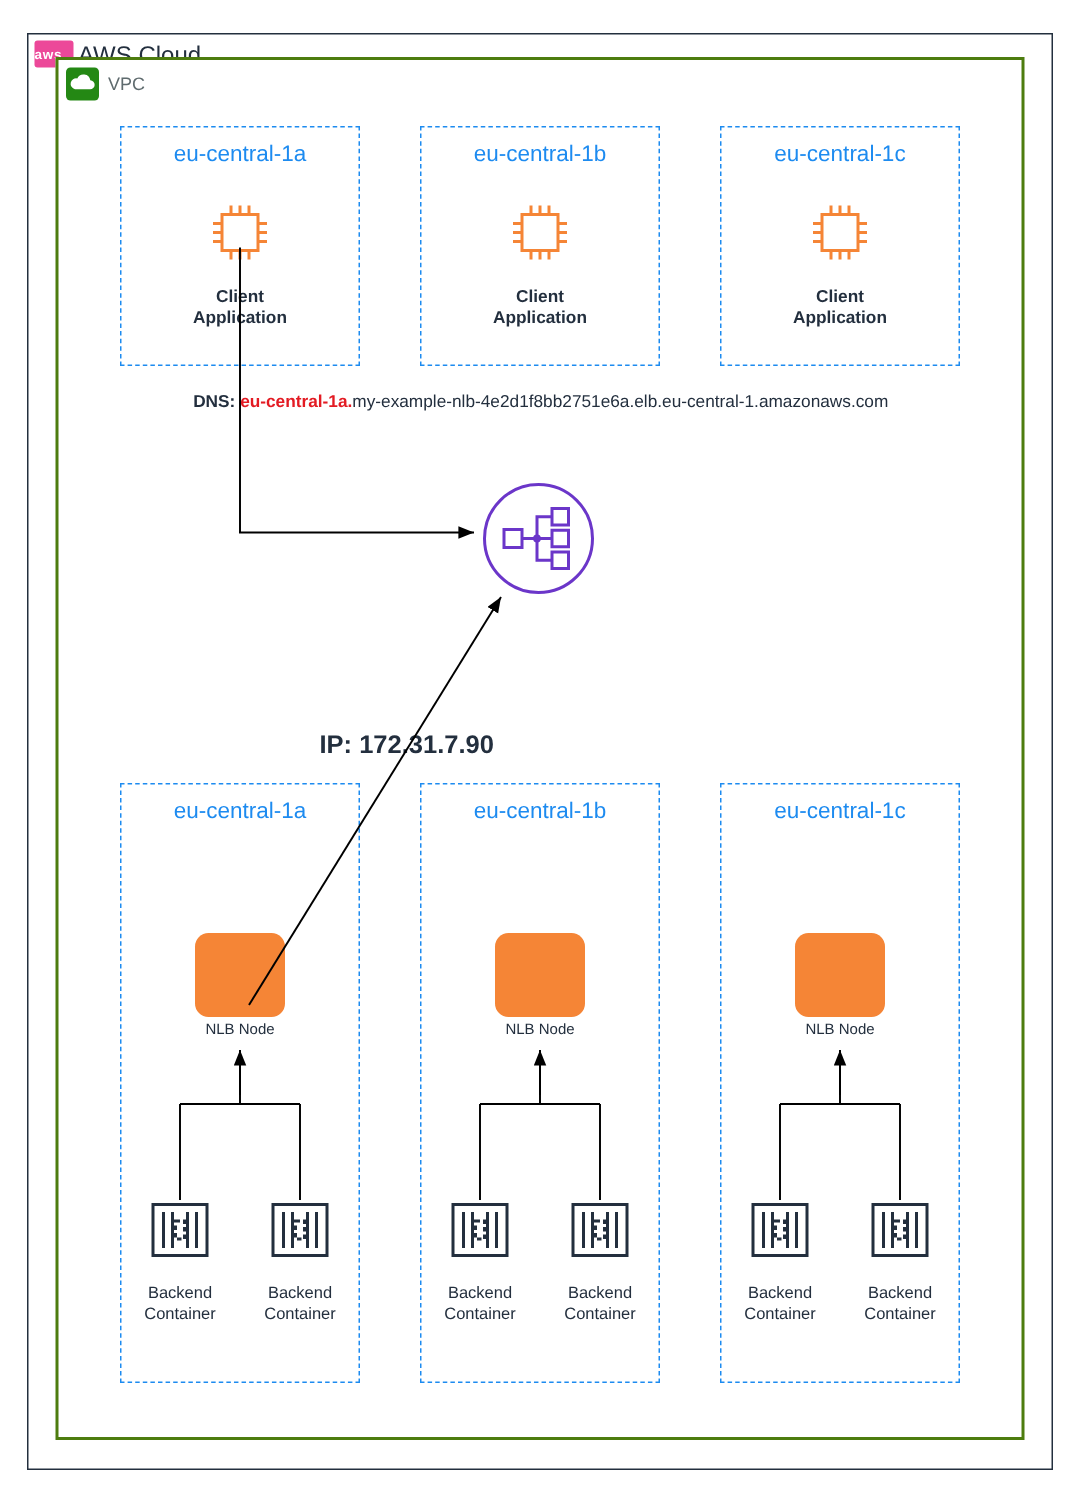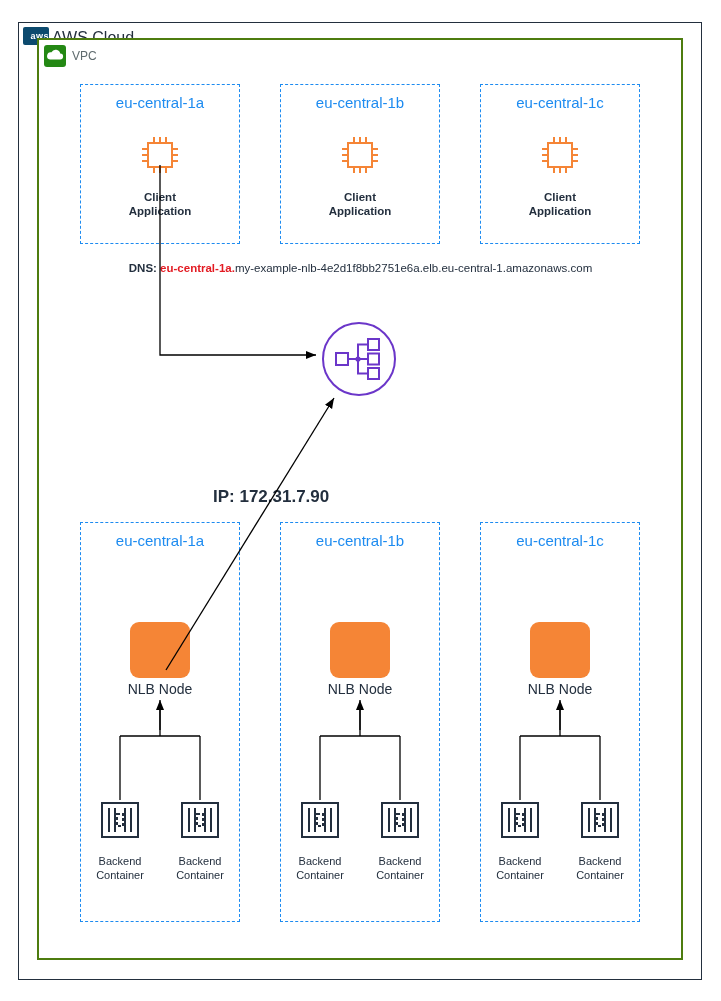--- a/index.html
+++ b/index.html
@@ -28,26 +28,26 @@
     border: 1px solid #232f3e;
     background: #ffffff;
     box-sizing: border-box;
   }
   .cloud-logo {
     position: absolute;
     left: 4px;
     top: 4px;
     width: 26px;
     height: 18px;
-    background: #0c4a6e;
+    background: #ec4899;
     border-radius: 2px;
     color: #ffffff;
     font-size: 9px;
     font-weight: bold;
-    text-align: right;
+    text-align: left;
     line-height: 18px;
     letter-spacing: 0.5px;
   }
   .cloud-label {
     position: absolute;
     left: 33px;
     top: 6px;
     font-size: 16px;
     color: #232f3e;
   }
@@ -113,21 +113,21 @@
 
   
   .nlb-square {
     width: 60px;
     height: 56px;
     background: #f58536;
     border-radius: 9px;
     margin: 0 auto;
   }
   .nlb-caption {
-    font-size: 14px;
+    font-size: 10px;
     color: #232f3e;
     margin-top: 3px;
   }
 
   
   .nlb-circle {
     position: absolute;
     left: 322px;
     top: 322px;
     width: 74px;

